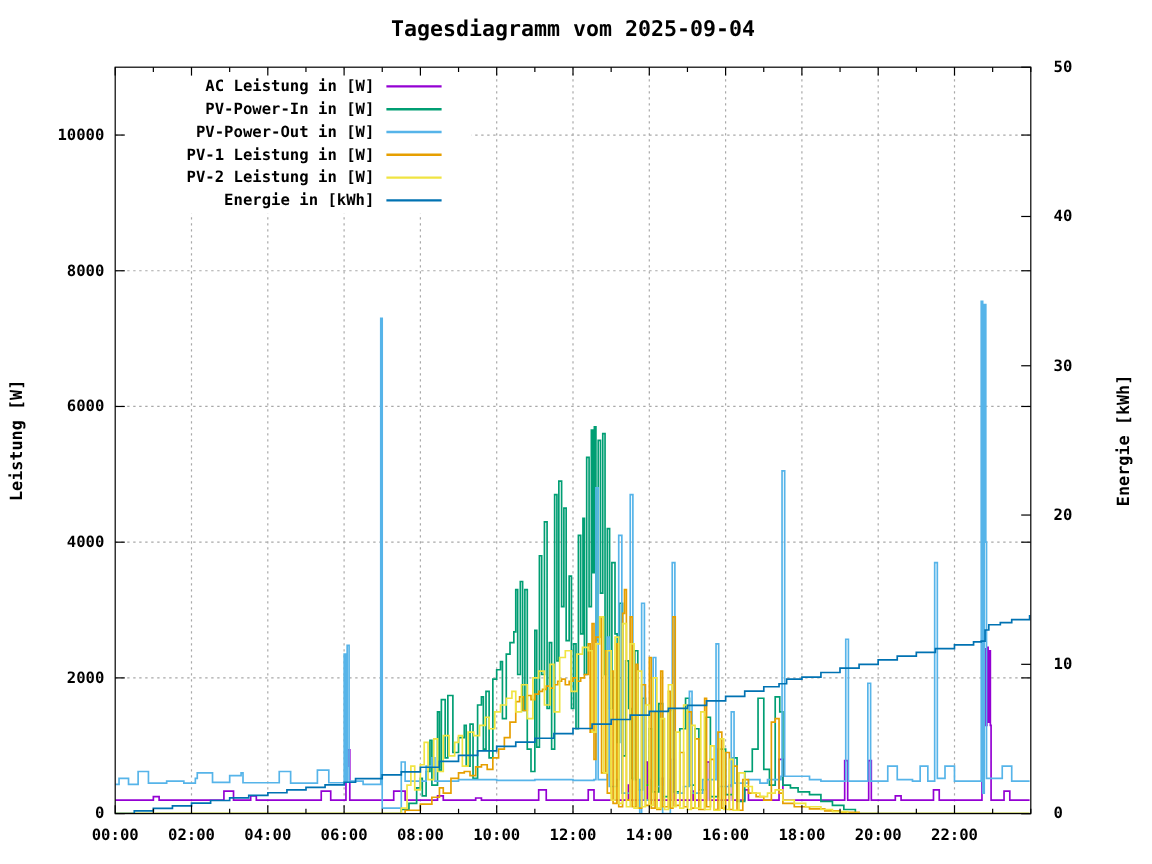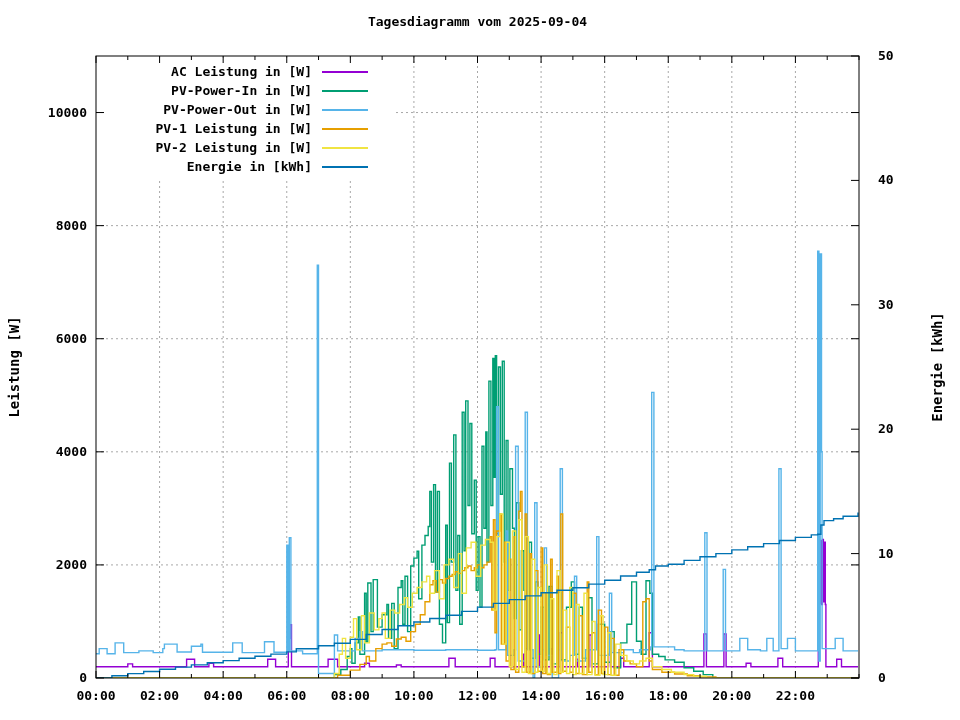--- a/index.html
+++ b/index.html
@@ -1,19 +1,19 @@
 <!DOCTYPE html>
 <html><head>
 <meta charset="utf-8">
 <style>
   html,body{margin:0;padding:0;background:#fff;}
   #page{position:relative;width:960px;height:720px;background:#ffffff;overflow:hidden;
         font-family:"DejaVu Sans Mono",monospace;font-weight:bold;color:#000;}
   #chart-title{position:absolute;left:96px;top:14px;width:763px;text-align:center;
-               font-size:13px;letter-spacing:0px;}
+               font-size:18px;letter-spacing:0px;}
   .ylab{position:absolute;font-size:14px;white-space:nowrap;}
   #ylab-left{left:14px;top:367px;transform:translate(-50%,-50%) rotate(-90deg);}
   #ylab-right{left:937px;top:367px;transform:translate(-50%,-50%) rotate(-90deg);}
   svg text{font-family:"DejaVu Sans Mono",monospace;font-weight:bold;font-size:13px;fill:#000;}
 </style>
 </head>
 <body>
 
 <div id="page">
   <div id="chart-title">Tagesdiagramm vom 2025-09-04</div>

